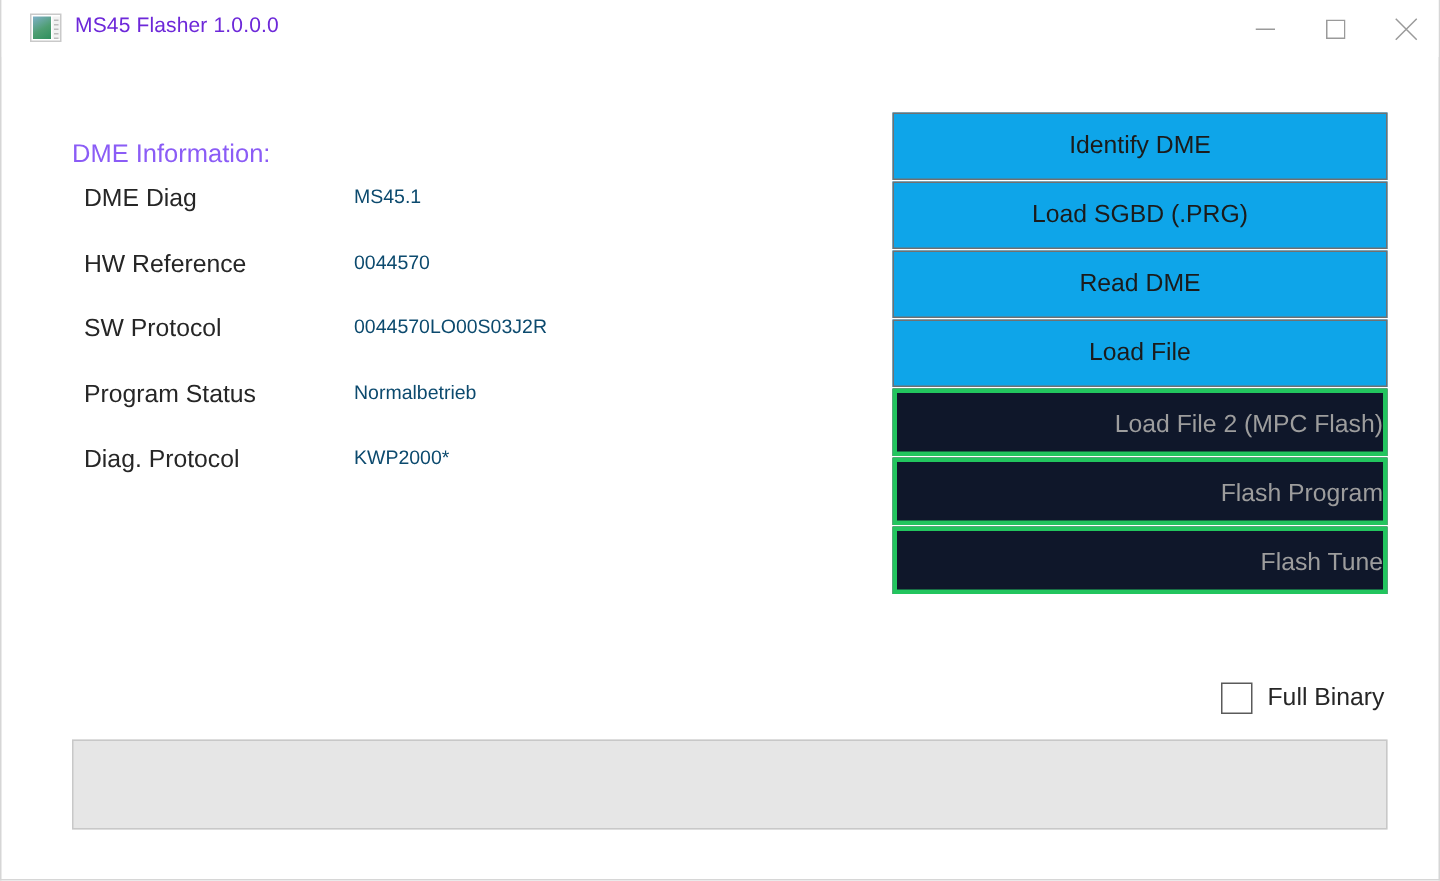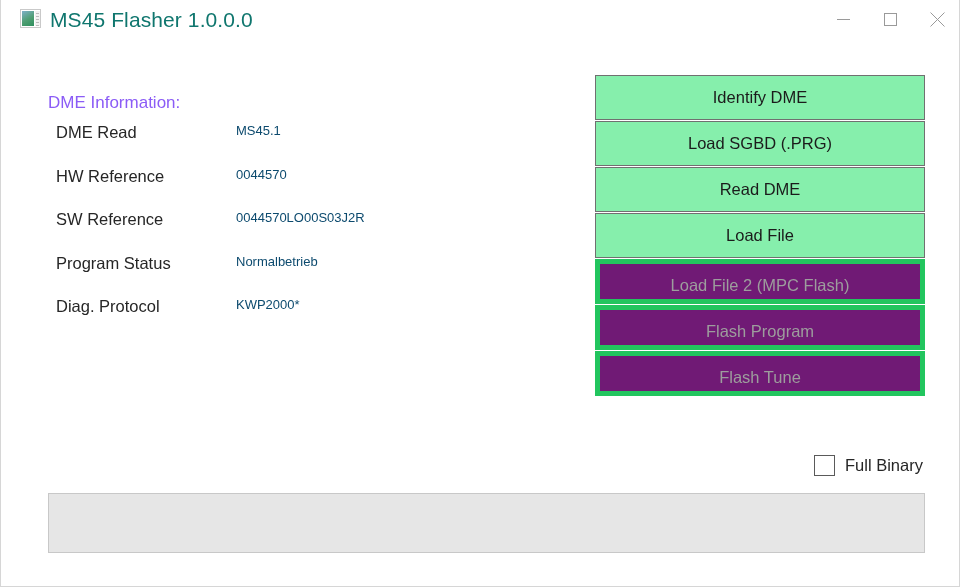--- a/index.html
+++ b/index.html
@@ -64,22 +64,22 @@
   .title-icon .ic-right i {
     display: block;
     height: 1px;
     margin: 2px 1px 0 1px;
     background: #bcbcbc;
   }
   .title-text {
     position: absolute;
     left: 49px;
     top: 8px;
-    font-size: 21px;
-    color: #0f766e;
+    font-size: 14px;
+    color: #6d28d9;
     letter-spacing: 0.1px;
     white-space: nowrap;
   }
 
   .winbtns {
     position: absolute;
     right: 0;
     top: 0;
     height: 38px;
     display: flex;
@@ -138,31 +138,32 @@
     display: block;
     width: 330px;
     height: 45.4px;
     box-sizing: border-box;
     font-family: "Liberation Sans", sans-serif;
     font-size: 16.5px;
     text-align: center;
     line-height: 43px;
     margin-bottom: 0.6px;
     padding: 0;
-    background: #86efac;
+    background: #0ea5e9;
     border: 1px solid #707070;
     color: #1b1b1b;
     cursor: pointer;
     user-select: none;
   }
   .btn.disabled {
-    background: #701a75;
-    border: 5px solid #22c55e;
+    background: #0f172a;
+    border: 3px solid #22c55e;
     color: #9d9d9d;
     cursor: default;
+    text-align: right;
   }
 
   
   .checkrow {
     position: absolute;
     left: 789px;
     top: 455px;
     display: flex;
     align-items: center;
     padding-left: 24px;
@@ -233,29 +234,29 @@
           <path d="M0.5 0.5 L14.5 14.5 M14.5 0.5 L0.5 14.5" stroke="#9a9a9a" stroke-width="1" fill="none"></path>
         </svg>
       </div>
     </div>
   </div>
 
   <div class="info-heading">DME Information:</div>
 
   <div class="info-table">
     <div class="info-row">
-      <div class="info-label">DME Read</div>
+      <div class="info-label">DME Diag</div>
       <div class="info-value">MS45.1</div>
     </div>
     <div class="info-row">
       <div class="info-label">HW Reference</div>
       <div class="info-value">0044570</div>
     </div>
     <div class="info-row">
-      <div class="info-label">SW Reference</div>
+      <div class="info-label">SW Protocol</div>
       <div class="info-value">0044570LO00S03J2R</div>
     </div>
     <div class="info-row">
       <div class="info-label">Program Status</div>
       <div class="info-value">Normalbetrieb</div>
     </div>
     <div class="info-row">
       <div class="info-label">Diag. Protocol</div>
       <div class="info-value">KWP2000*</div>
     </div>

